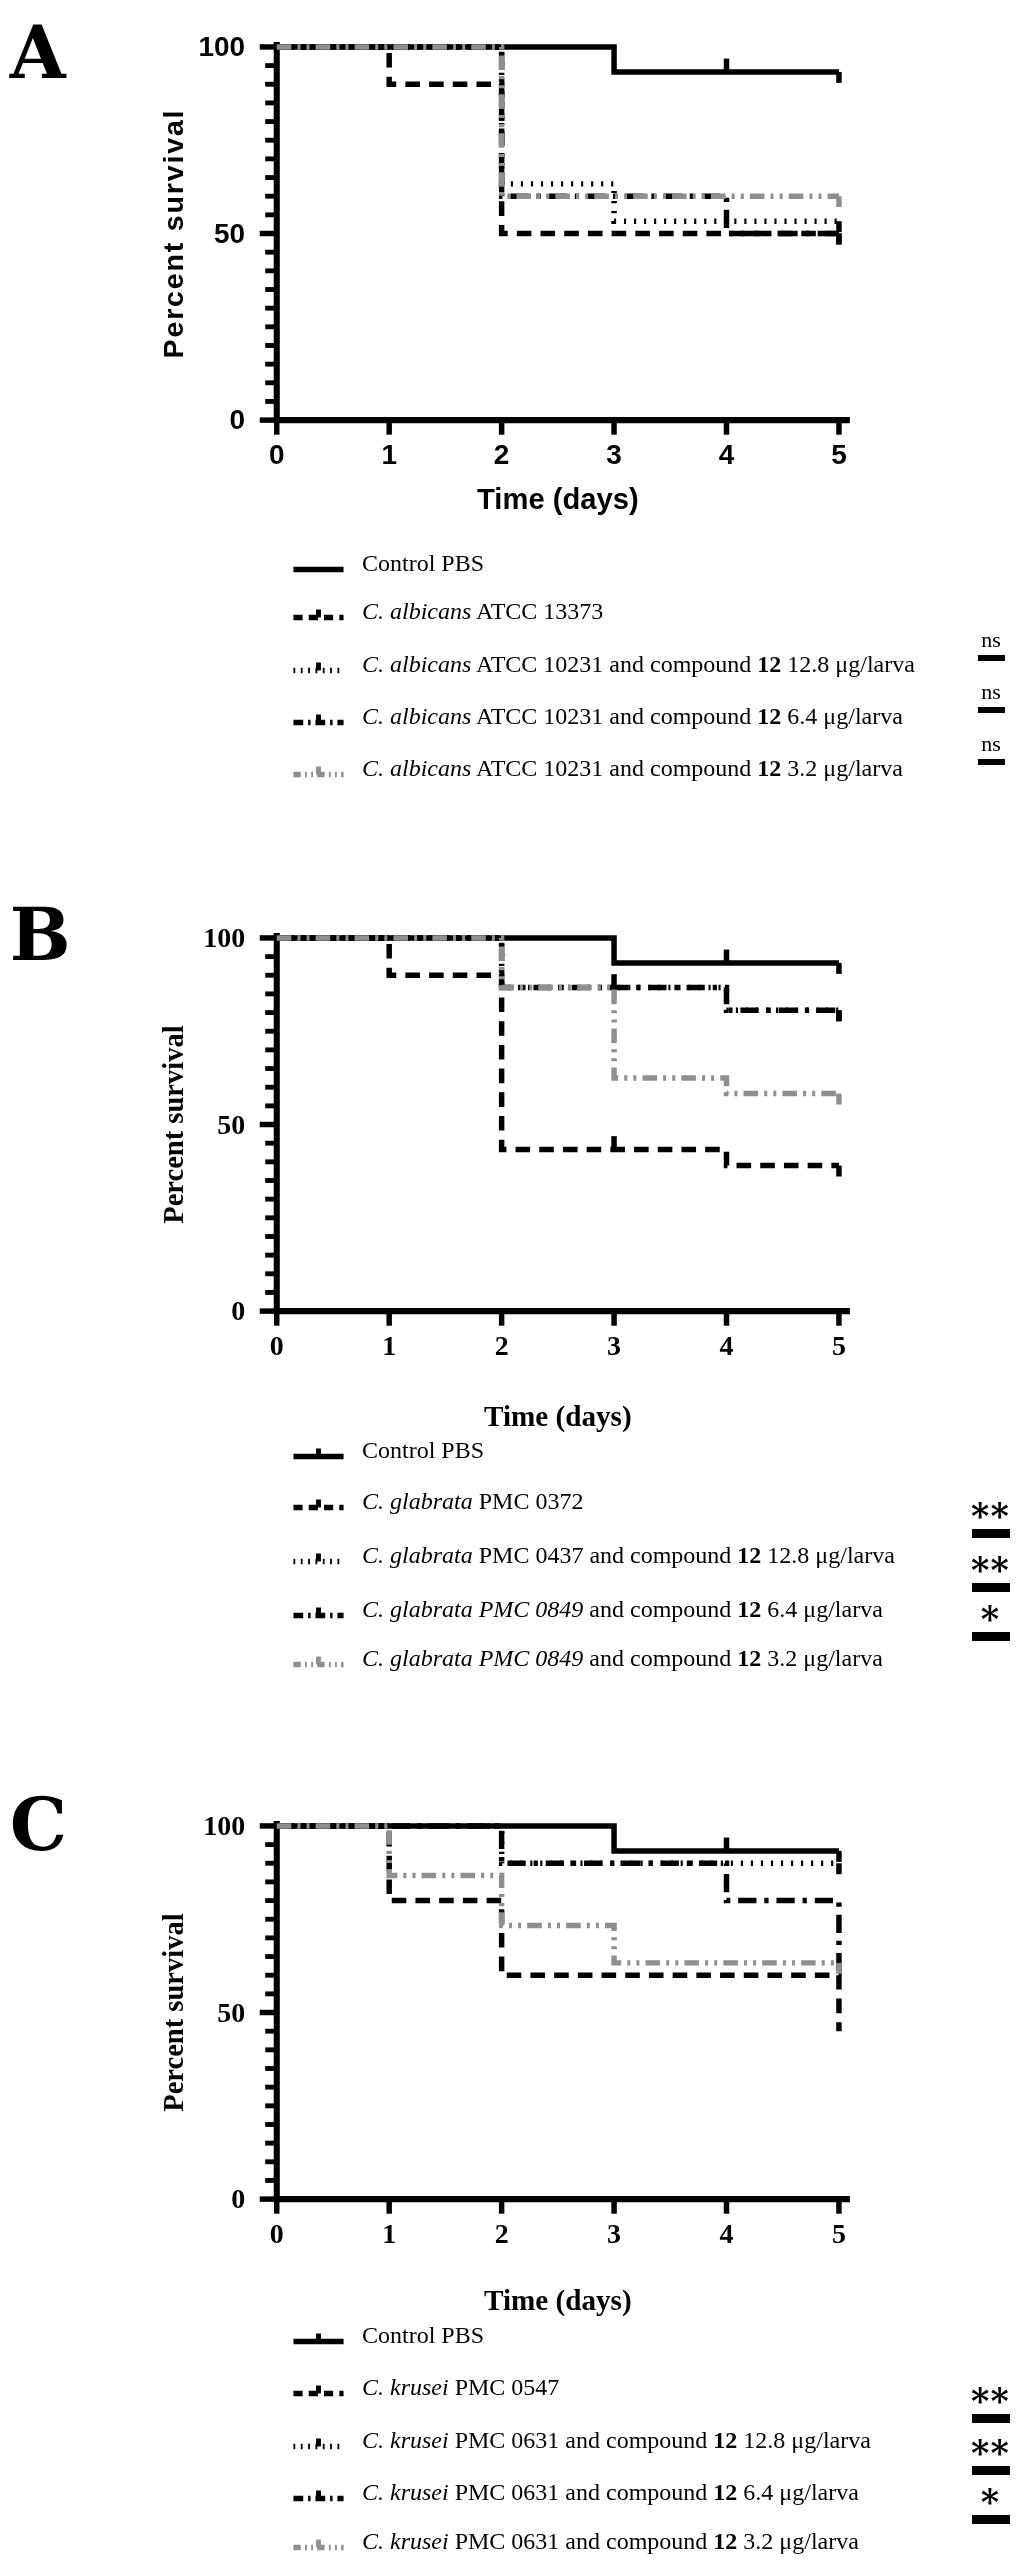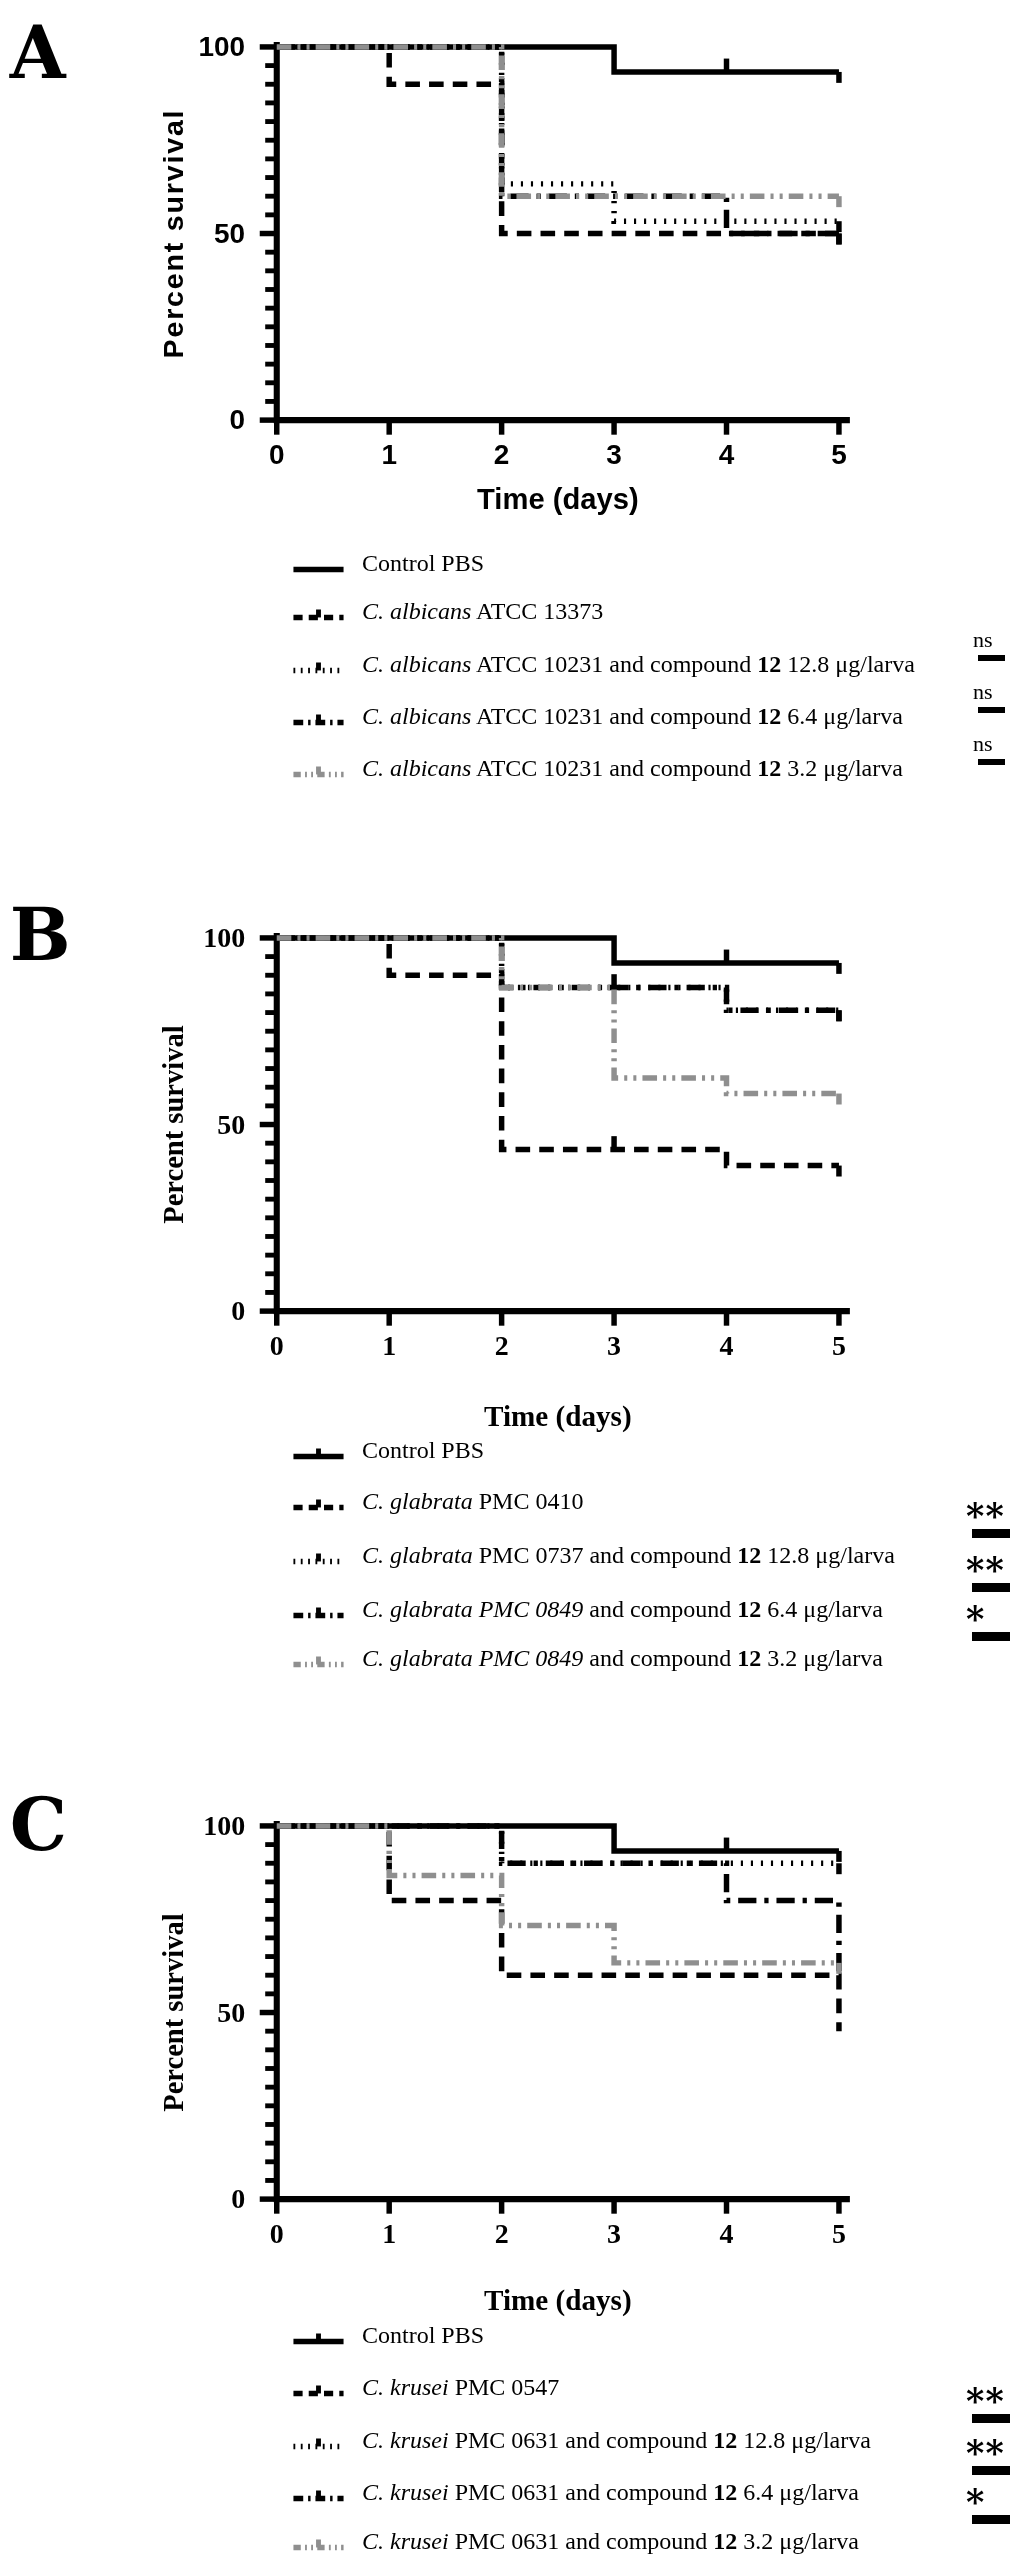--- a/index.html
+++ b/index.html
@@ -4,21 +4,21 @@
 <style>
   html,body{margin:0;padding:0;background:#ffffff;}
   body{width:1030px;height:2576px;position:relative;font-family:"Liberation Serif",serif;}
   .panel-letter{position:absolute;left:9.7px;font-family:"DejaVu Serif",serif;font-weight:bold;font-size:72px;color:#000;line-height:1;}
   .chart-svg{position:absolute;left:0;overflow:visible;}
   .legend-row{position:absolute;left:291px;width:739px;height:0;}
   .legend-key{position:absolute;left:0;top:-7.3px;}
   .legend-text{position:absolute;left:71px;top:-16px;white-space:nowrap;font-size:24px;color:#000;}
   .legend-text i{}
   .legend-text b{font-weight:bold;}
-  .sig-marker{position:absolute;color:#000;}
+  .sig-marker{position:absolute;text-align:center;color:#000;}
   .sig-marker .sig-text{display:block;font-size:22px;line-height:1;}
   .sig-marker .sig-text.stars{font-size:35px;font-weight:bold;letter-spacing:1.2px;line-height:0.55;font-family:"DejaVu Serif",serif;}
   .sig-bar{display:block;background:#000;margin:3.6px auto 0 auto;}
 </style>
 </head>
 <body>
 
 <div class="panel-letter" id="letter-0" style="top: 17px;">A</div>
 <div class="panel-letter" id="letter-1" style="top: 899px;">B</div>
 <div class="panel-letter" id="letter-2" style="top: 1789px;">C</div>
@@ -233,28 +233,28 @@
       <line x1="4" y1="17" x2="86" y2="17" stroke="#000000" stroke-width="9"></line>
       <line x1="45" y1="4" x2="45" y2="17" stroke="#000000" stroke-width="8"></line>
     </svg>
     <span class="legend-text"><span>Control  PBS</span></span>
   </div>
 <div class="legend-row" style="top: 1504px;">
     <svg width="55" height="16" class="null legend-key" viewBox="0 0 90 26">
       <line x1="4" y1="17" x2="86" y2="17" stroke="#000000" stroke-width="9" stroke-dasharray="15 10"></line>
       <line x1="45" y1="4" x2="45" y2="17" stroke="#000000" stroke-width="8"></line>
     </svg>
-    <span class="legend-text"><i>C. glabrata</i><span> PMC 0410</span></span>
+    <span class="legend-text"><i>C. glabrata</i><span> PMC 0372</span></span>
   </div>
 <div class="legend-row" style="top: 1558px;">
     <svg width="55" height="16" class="null legend-key" viewBox="0 0 90 26">
       <line x1="4" y1="17" x2="86" y2="17" stroke="#000000" stroke-width="9" stroke-dasharray="3 9"></line>
       <line x1="45" y1="4" x2="45" y2="17" stroke="#000000" stroke-width="8"></line>
     </svg>
-    <span class="legend-text"><i>C. glabrata</i><span> PMC 0737 and compound </span><b>12</b><span> 12.8 μg/larva</span></span>
+    <span class="legend-text"><i>C. glabrata</i><span> PMC 0437 and compound </span><b>12</b><span> 12.8 μg/larva</span></span>
     <div class="sig-marker" style="left: 675px; top: -52px; width: 49px;">
       <span class="sig-text stars">**</span>
       <span class="sig-bar" style="width: 38px; height: 9px;"></span>
     </div>
   </div>
 <div class="legend-row" style="top: 1612px;">
     <svg width="55" height="16" class="null legend-key" viewBox="0 0 90 26">
       <line x1="4" y1="17" x2="86" y2="17" stroke="#000000" stroke-width="9" stroke-dasharray="16 8 4 8"></line>
       <line x1="45" y1="4" x2="45" y2="17" stroke="#000000" stroke-width="8"></line>
     </svg>

